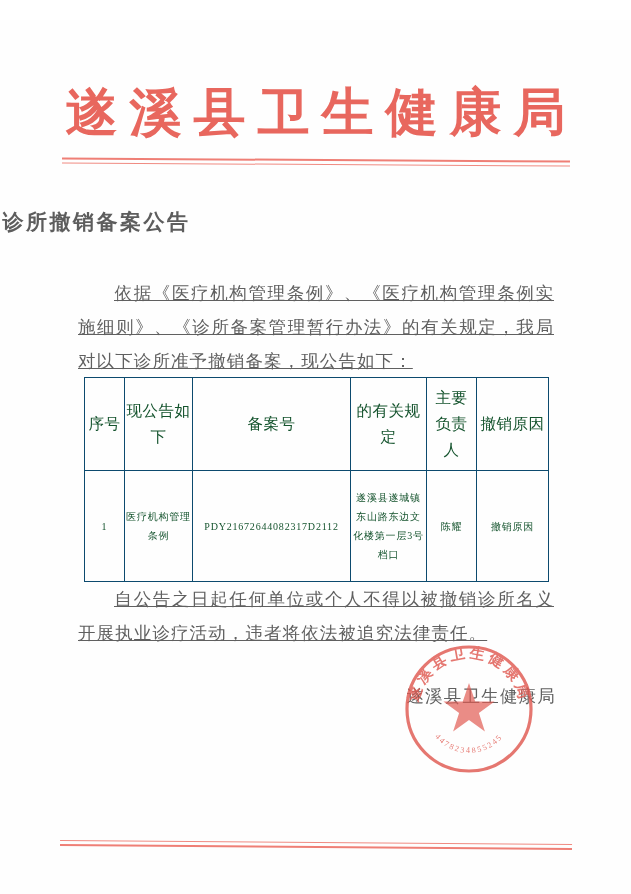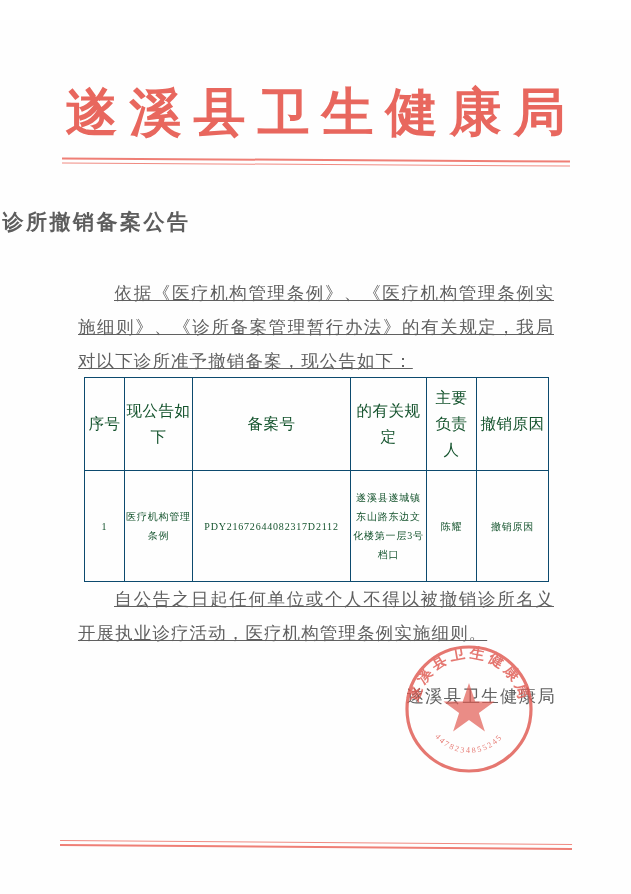--- a/index.html
+++ b/index.html
@@ -254,21 +254,21 @@
             <span class="cell-stack">遂溪县遂城镇东山路东边文化楼第一层3号档口</span>
           </td>
           <td>陈耀</td>
           <td>撤销原因</td>
         </tr>
       </tbody>
     </table>
   </div>
 
   <div class="para para-closing">
-    <span class="indent"></span><span>自公告之日起任何单位或个人不得以被撤销诊所名义开展执业诊疗活动，医疗机构管理条例实施细则。</span>
+    <span class="indent"></span><span>自公告之日起任何单位或个人不得以被撤销诊所名义开展执业诊疗活动，违者将依法被追究法律责任。</span>
   </div>
 
   <div class="signature">
     <div>遂溪县卫生健康局</div>
   </div>
 
   <div class="seal">
     <svg width="142" height="142" viewBox="0 0 142 142" xmlns="http://www.w3.org/2000/svg">
       <defs>
         <path id="arcTop" d="M 20,71 A 51,51 0 0 1 122,71" fill="none"></path>

